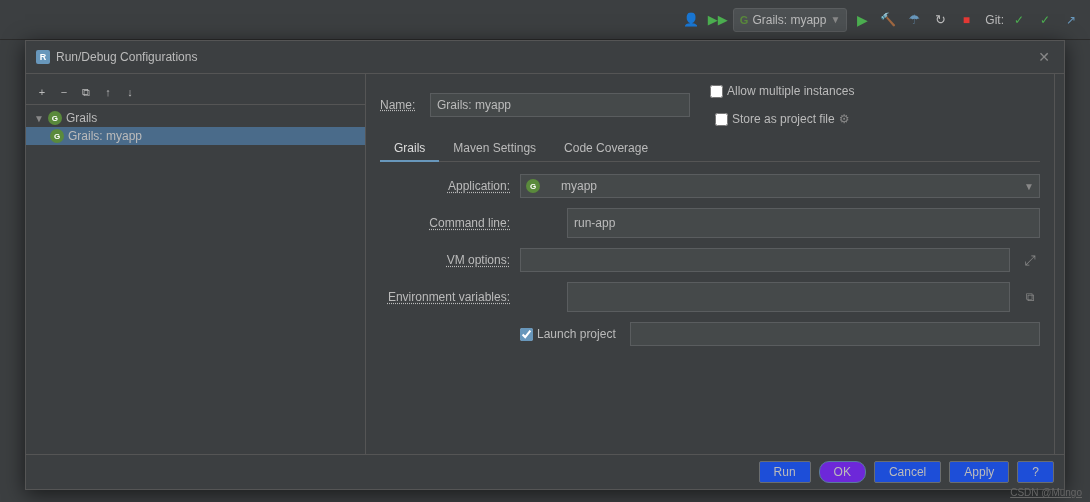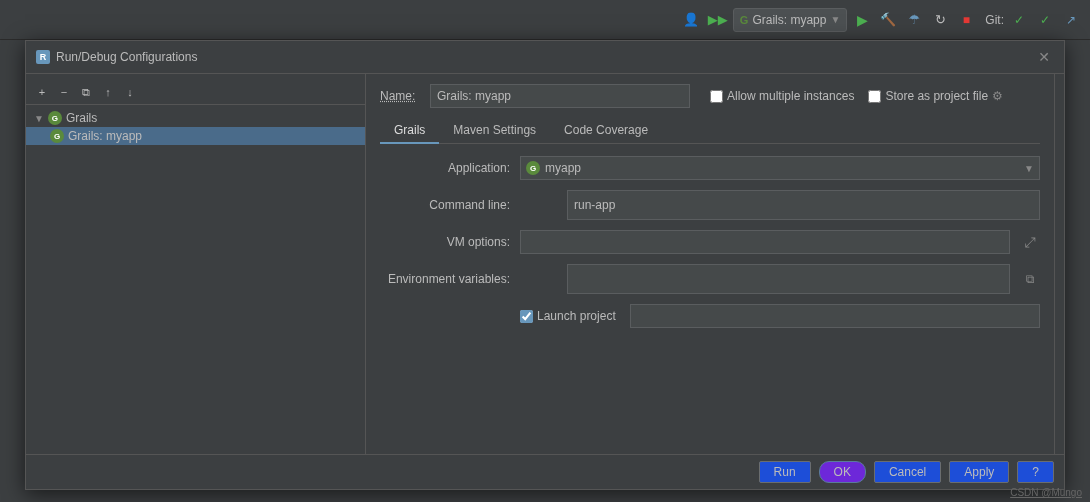--- a/index.html
+++ b/index.html
@@ -185,20 +185,21 @@
       color: #bbb;
       font-size: 12px;
       padding: 2px 6px;
       outline: none;
     }
     .checkbox-group {
       display: flex;
       align-items: center;
       gap: 14px;
       margin-left: 10px;
+      flex-direction: column;
     }
     .checkbox-item {
       display: flex;
       align-items: center;
       gap: 4px;
     }
     .checkbox-item input[type=checkbox] {
       width: 13px; height: 13px;
       cursor: pointer;
       accent-color: #6897bb;
@@ -233,20 +234,21 @@
       display: flex;
       align-items: center;
       margin-bottom: 10px;
       gap: 10px;
     }
     .form-label {
       min-width: 130px;
       color: #bbb;
       font-size: 12px;
       text-align: right;
+      text-decoration: underline;
       text-decoration-style: dotted;
       text-underline-offset: 2px;
     }
     .form-input {
       flex: 1;
       height: 24px;
       background: #45494a;
       border: 1px solid #5a5d5f;
       color: #bbb;
       font-size: 12px;
@@ -285,21 +287,21 @@
       left: 6px;
       top: 50%;
       transform: translateY(-50%);
       width: 14px; height: 14px;
       background: #5a8a3c;
       border-radius: 50%;
       display: flex; align-items: center; justify-content: center;
       color: #fff; font-size: 8px; font-weight: bold;
       pointer-events: none;
     }
-    .form-select.with-icon { padding-left: 24px; }
+    .form-select.with-icon { padding-left: 40px; }
 
     .expand-btn {
       width: 20px; height: 20px;
       background: none;
       border: none;
       color: #888;
       cursor: pointer;
       display: flex; align-items: center; justify-content: center;
       font-size: 14px;
     }

